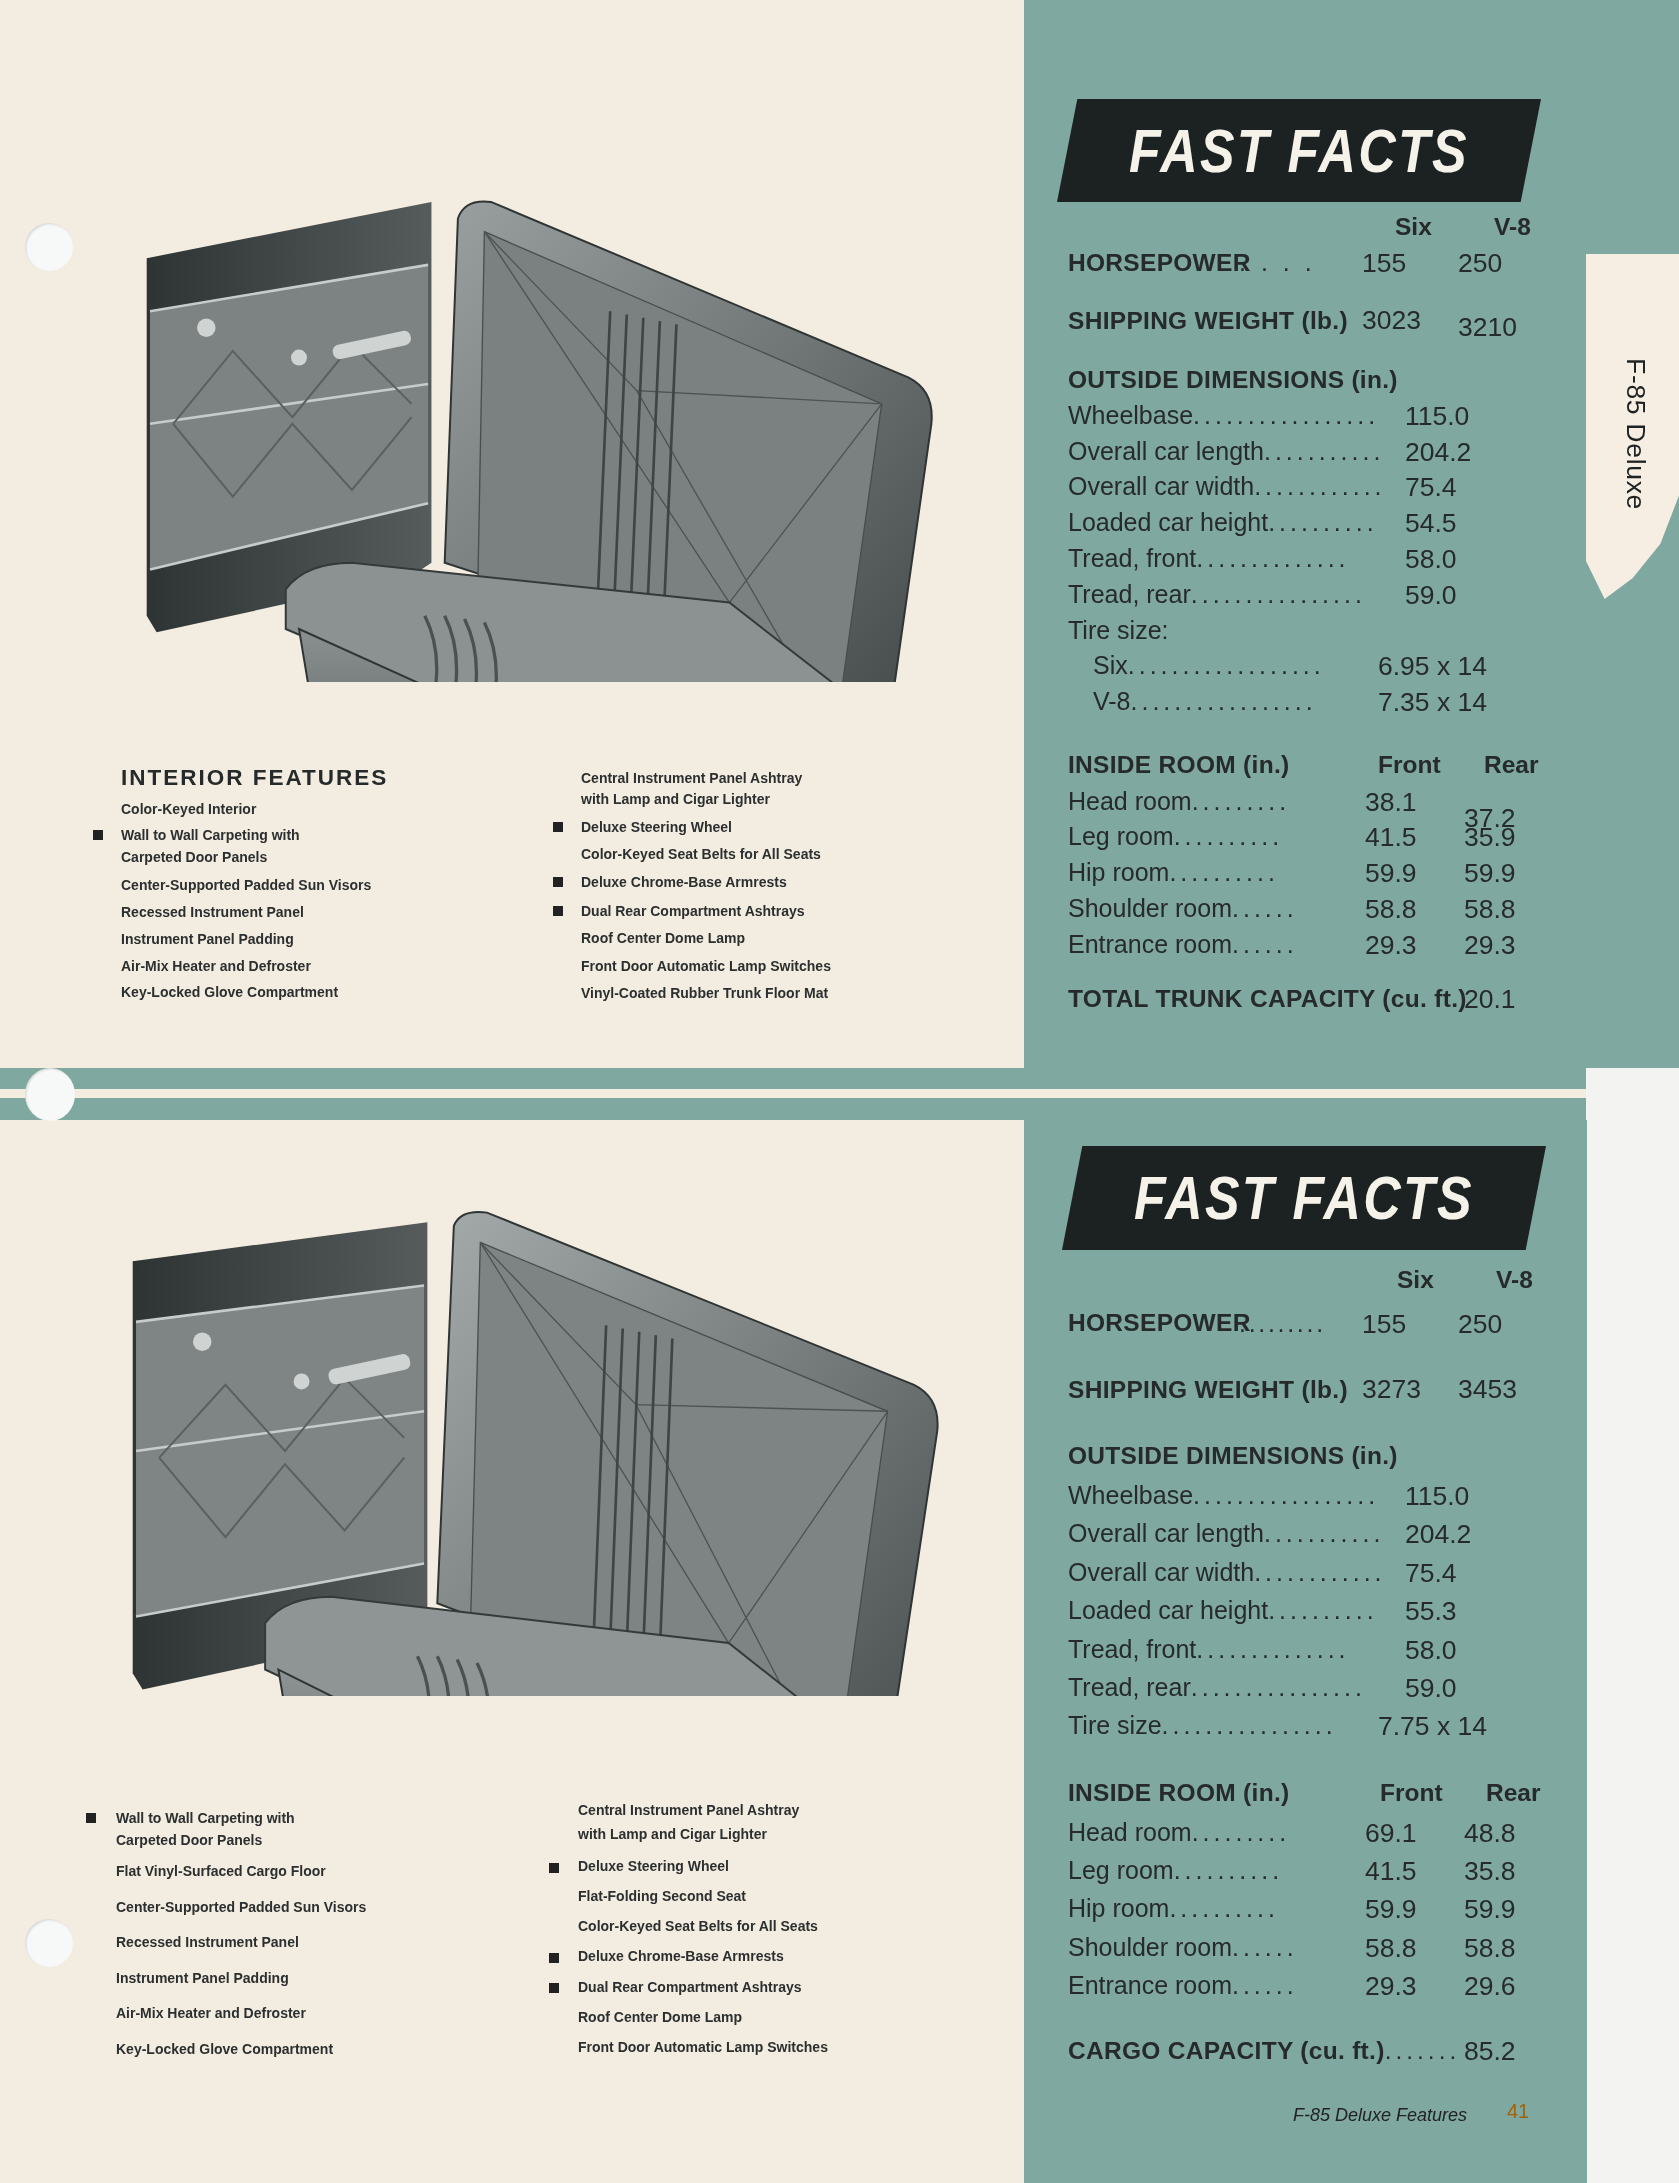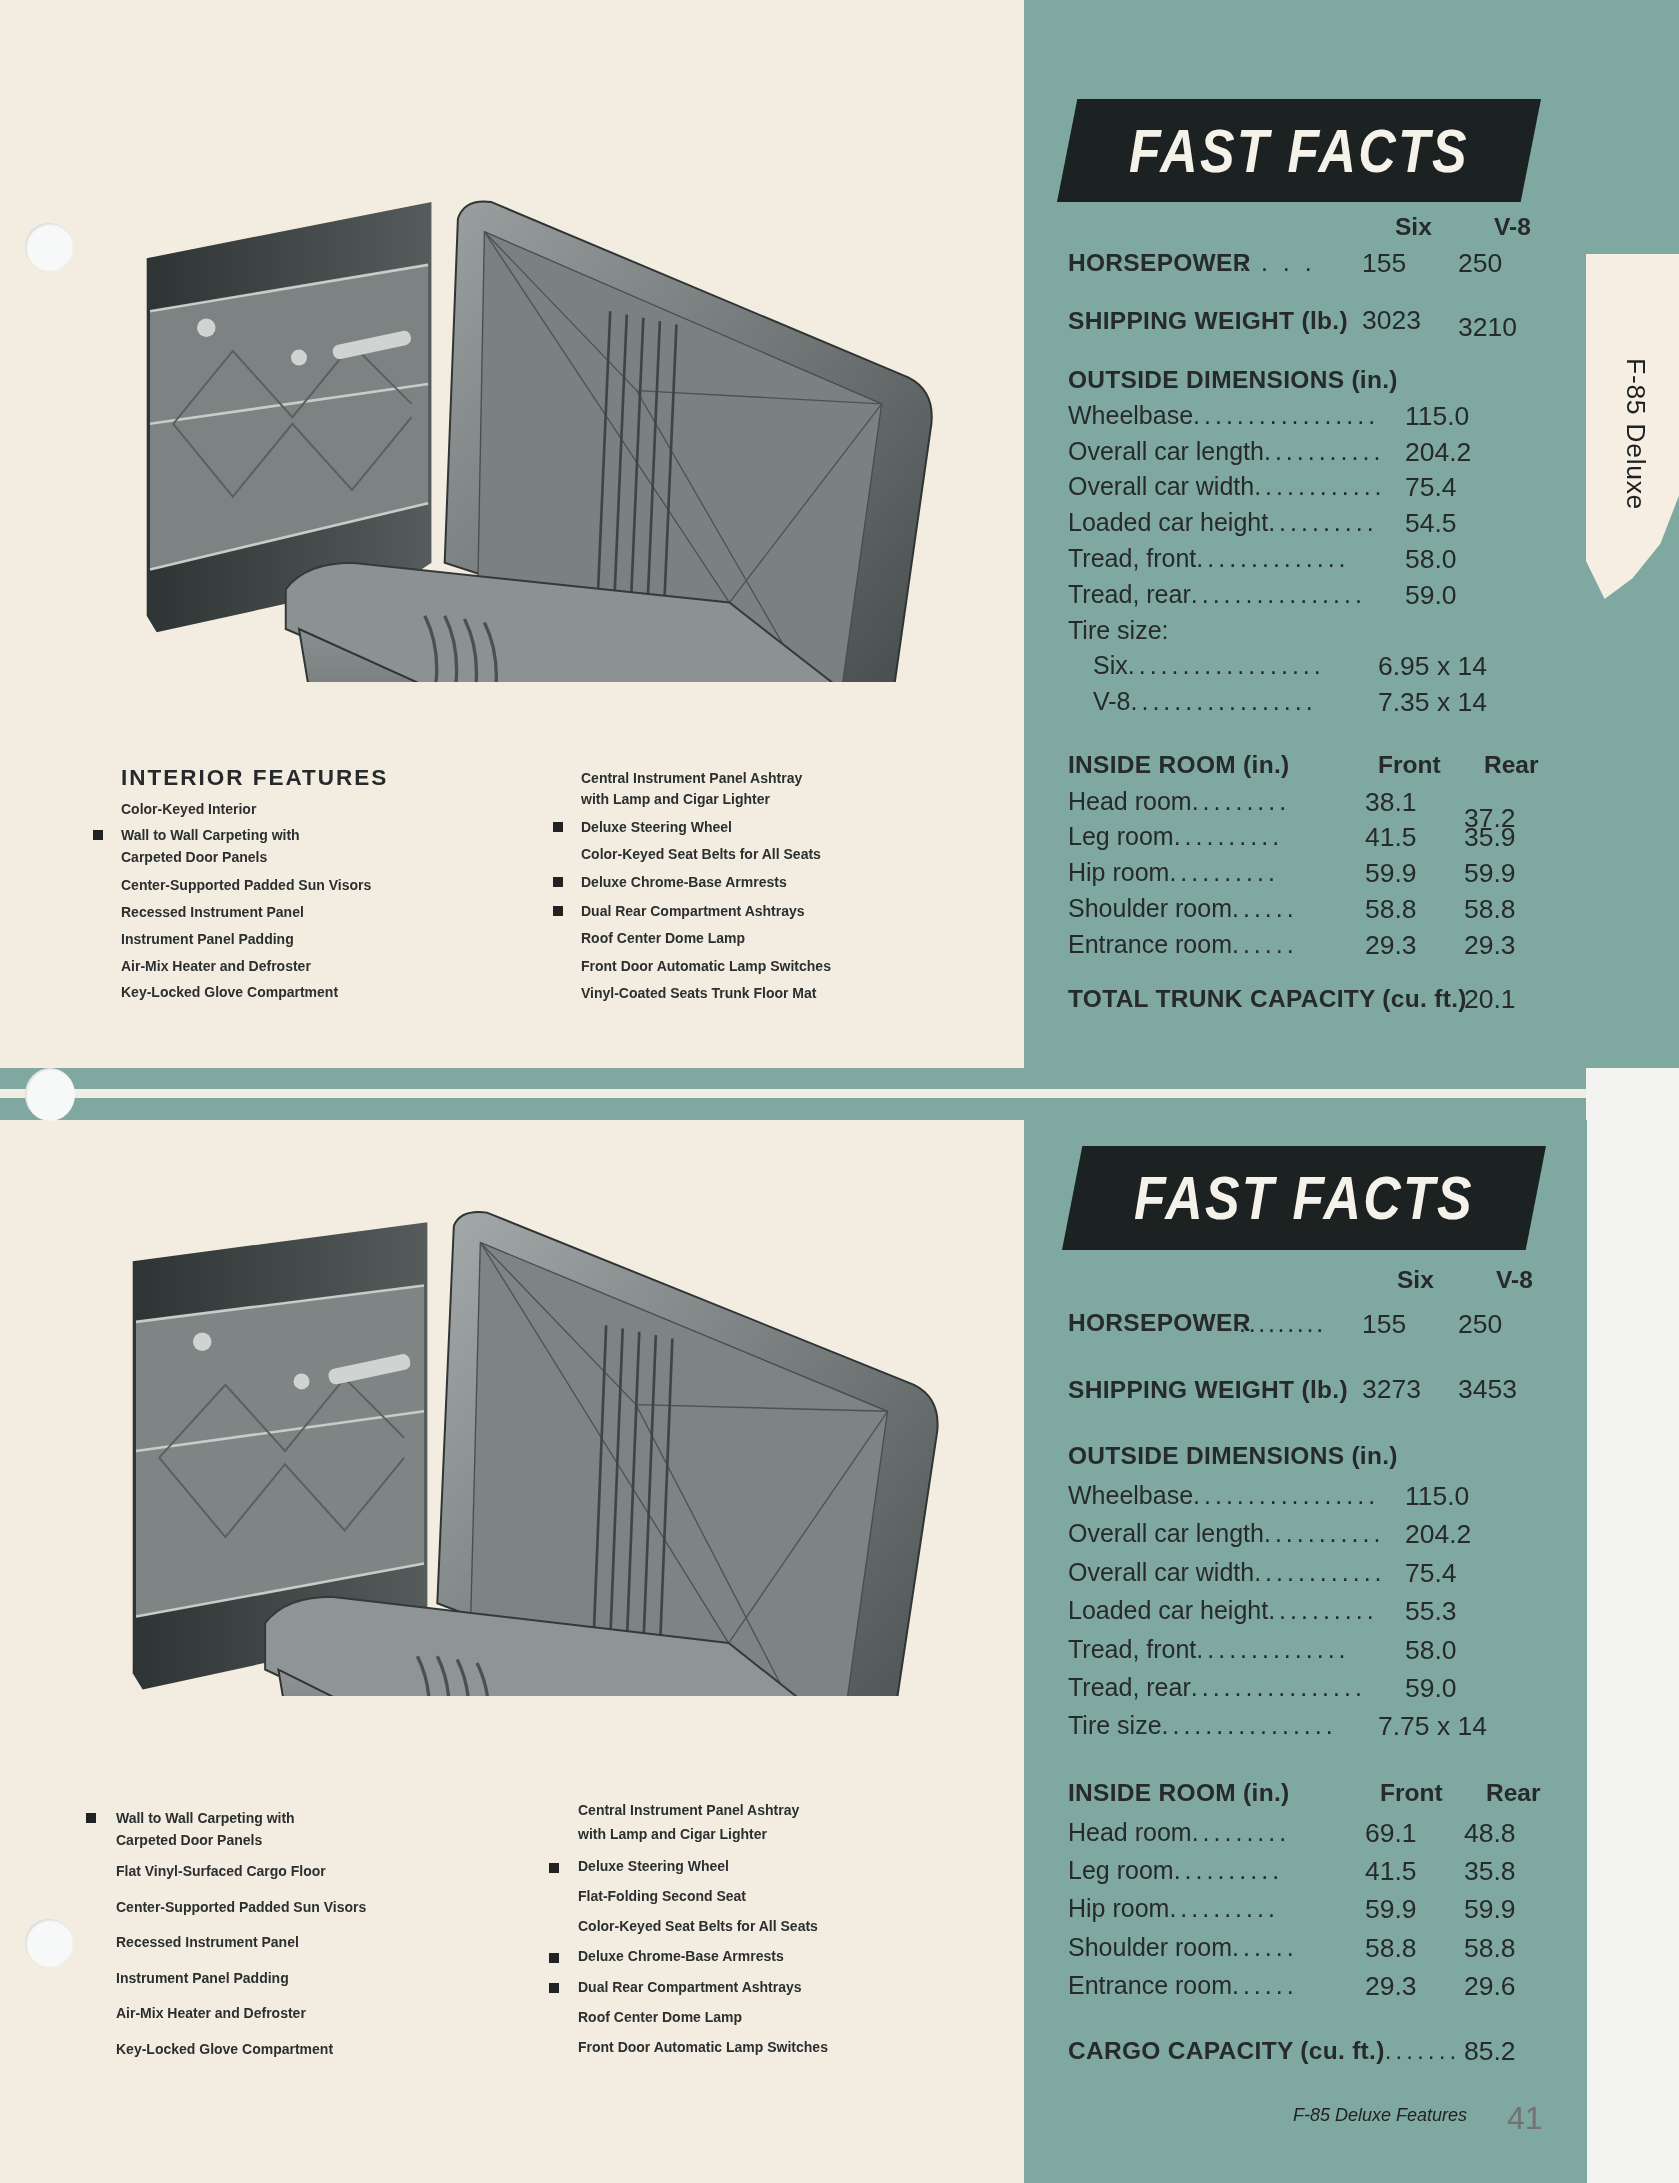--- a/index.html
+++ b/index.html
@@ -18,21 +18,21 @@
   .ff { position:absolute; font-size:25px; white-space:nowrap; }
   .hdr { font-weight:bold; font-size:24.5px; transform-origin:left; letter-spacing:0.3px; }
   .colhdr { font-weight:bold; font-size:24.5px; }
   .num { position:absolute; font-size:26.5px; text-align:left; white-space:nowrap; }
   .row { position:absolute; left:1068px; font-size:25px; white-space:nowrap; }
   .dots { letter-spacing:4px; }
   .feat { position:absolute; font-size:14px; font-weight:bold; color:#2b2f2f; line-height:22.5px; white-space:nowrap; }
   .bullet { position:absolute; width:10px; height:10px; background:#222; }
   .section-title { position:absolute; font-size:22.5px; font-weight:bold; letter-spacing:2px; }
   .footer { position:absolute; font-style:italic; font-size:18px; color:#222; }
-  .pageno { position:absolute; font-size:32px; color:#737373;text-align:right; }
+  .pageno { position:absolute; font-size:20px; color:#a16207;text-align:right; }
   .seat { position:absolute; }
 </style>
 </head>
 <body>
 
 <div class="paper"></div>
 <div class="panel-top teal"></div>
 <div class="panel-bot teal"></div>
 <div class="band teal" style="top:1068px;width:1586px;"></div>
 <div class="band teal" style="top:1098px;width:1586px;height:22px;"></div>
@@ -107,21 +107,21 @@
 <div class="feat" style="left:581px;top:788px;">with Lamp and Cigar Lighter</div>
 <div class="bullet" style="left:553px;top:822px;"></div>
 <div class="feat" style="left:581px;top:816px;">Deluxe Steering Wheel</div>
 <div class="feat" style="left:581px;top:843px;">Color-Keyed Seat Belts for All Seats</div>
 <div class="bullet" style="left:553px;top:877px;"></div>
 <div class="feat" style="left:581px;top:871px;">Deluxe Chrome-Base Armrests</div>
 <div class="bullet" style="left:553px;top:906px;"></div>
 <div class="feat" style="left:581px;top:900px;">Dual Rear Compartment Ashtrays</div>
 <div class="feat" style="left:581px;top:927px;">Roof Center Dome Lamp</div>
 <div class="feat" style="left:581px;top:955px;">Front Door Automatic Lamp Switches</div>
-<div class="feat" style="left:581px;top:982px;">Vinyl-Coated Seats Trunk Floor Mat</div>
+<div class="feat" style="left:581px;top:982px;">Vinyl-Coated Rubber Trunk Floor Mat</div>
 
 <div class="banner" style="left:1057px;top:99px;">
   <div class="banner-text">FAST FACTS</div>
 </div>
 <div class="ff colhdr" style="left:1395px;top:213px;">Six</div>
 <div class="ff colhdr" style="left:1494px;top:213px;">V-8</div>
 
 <div class="ff hdr" style="left:1068px;top:249px;">HORSEPOWER</div>
 <div class="ff dots" style="left:1239px;top:248px;">. . . .</div>
 <div class="num" style="left:1362px;top:248px;width:80px;">155</div>

